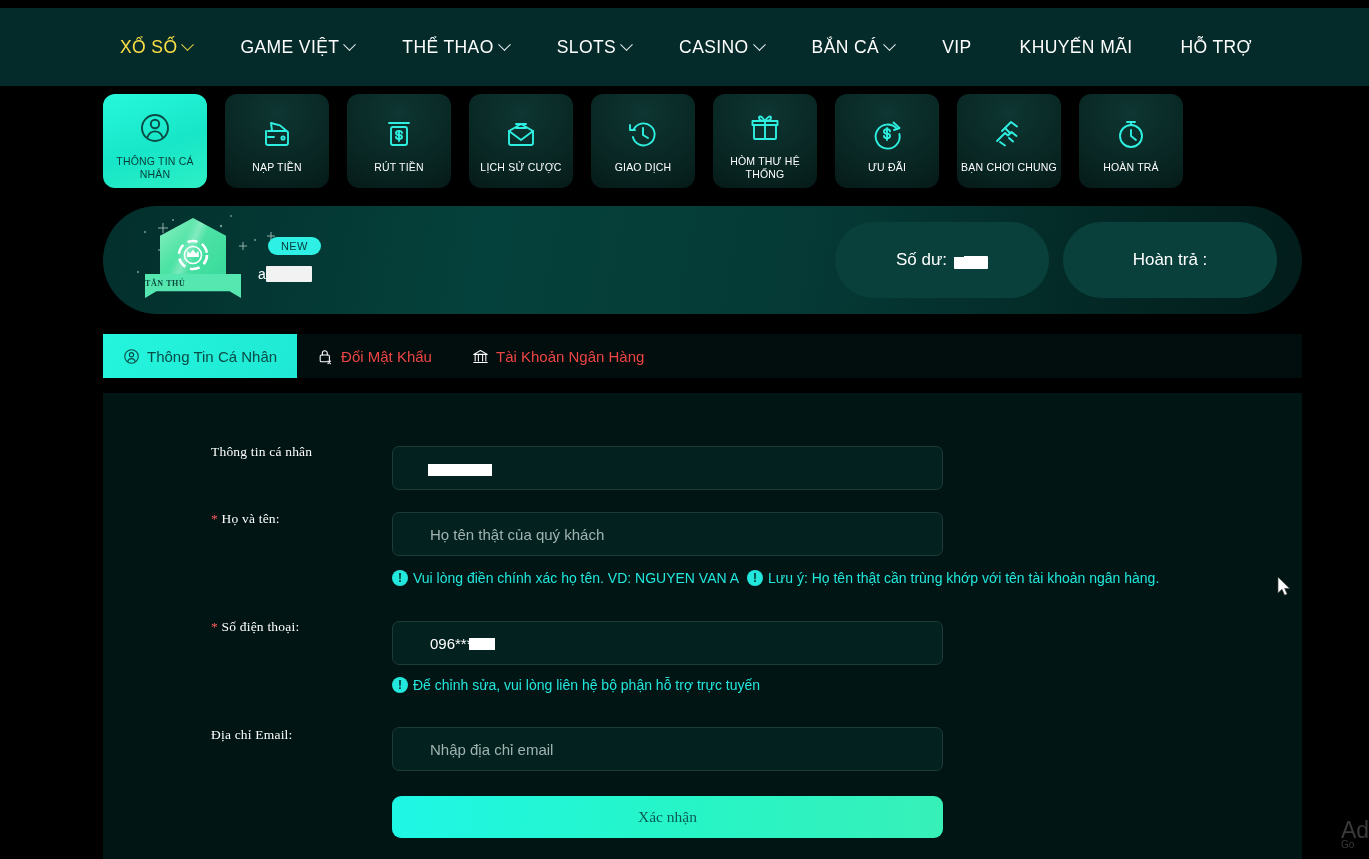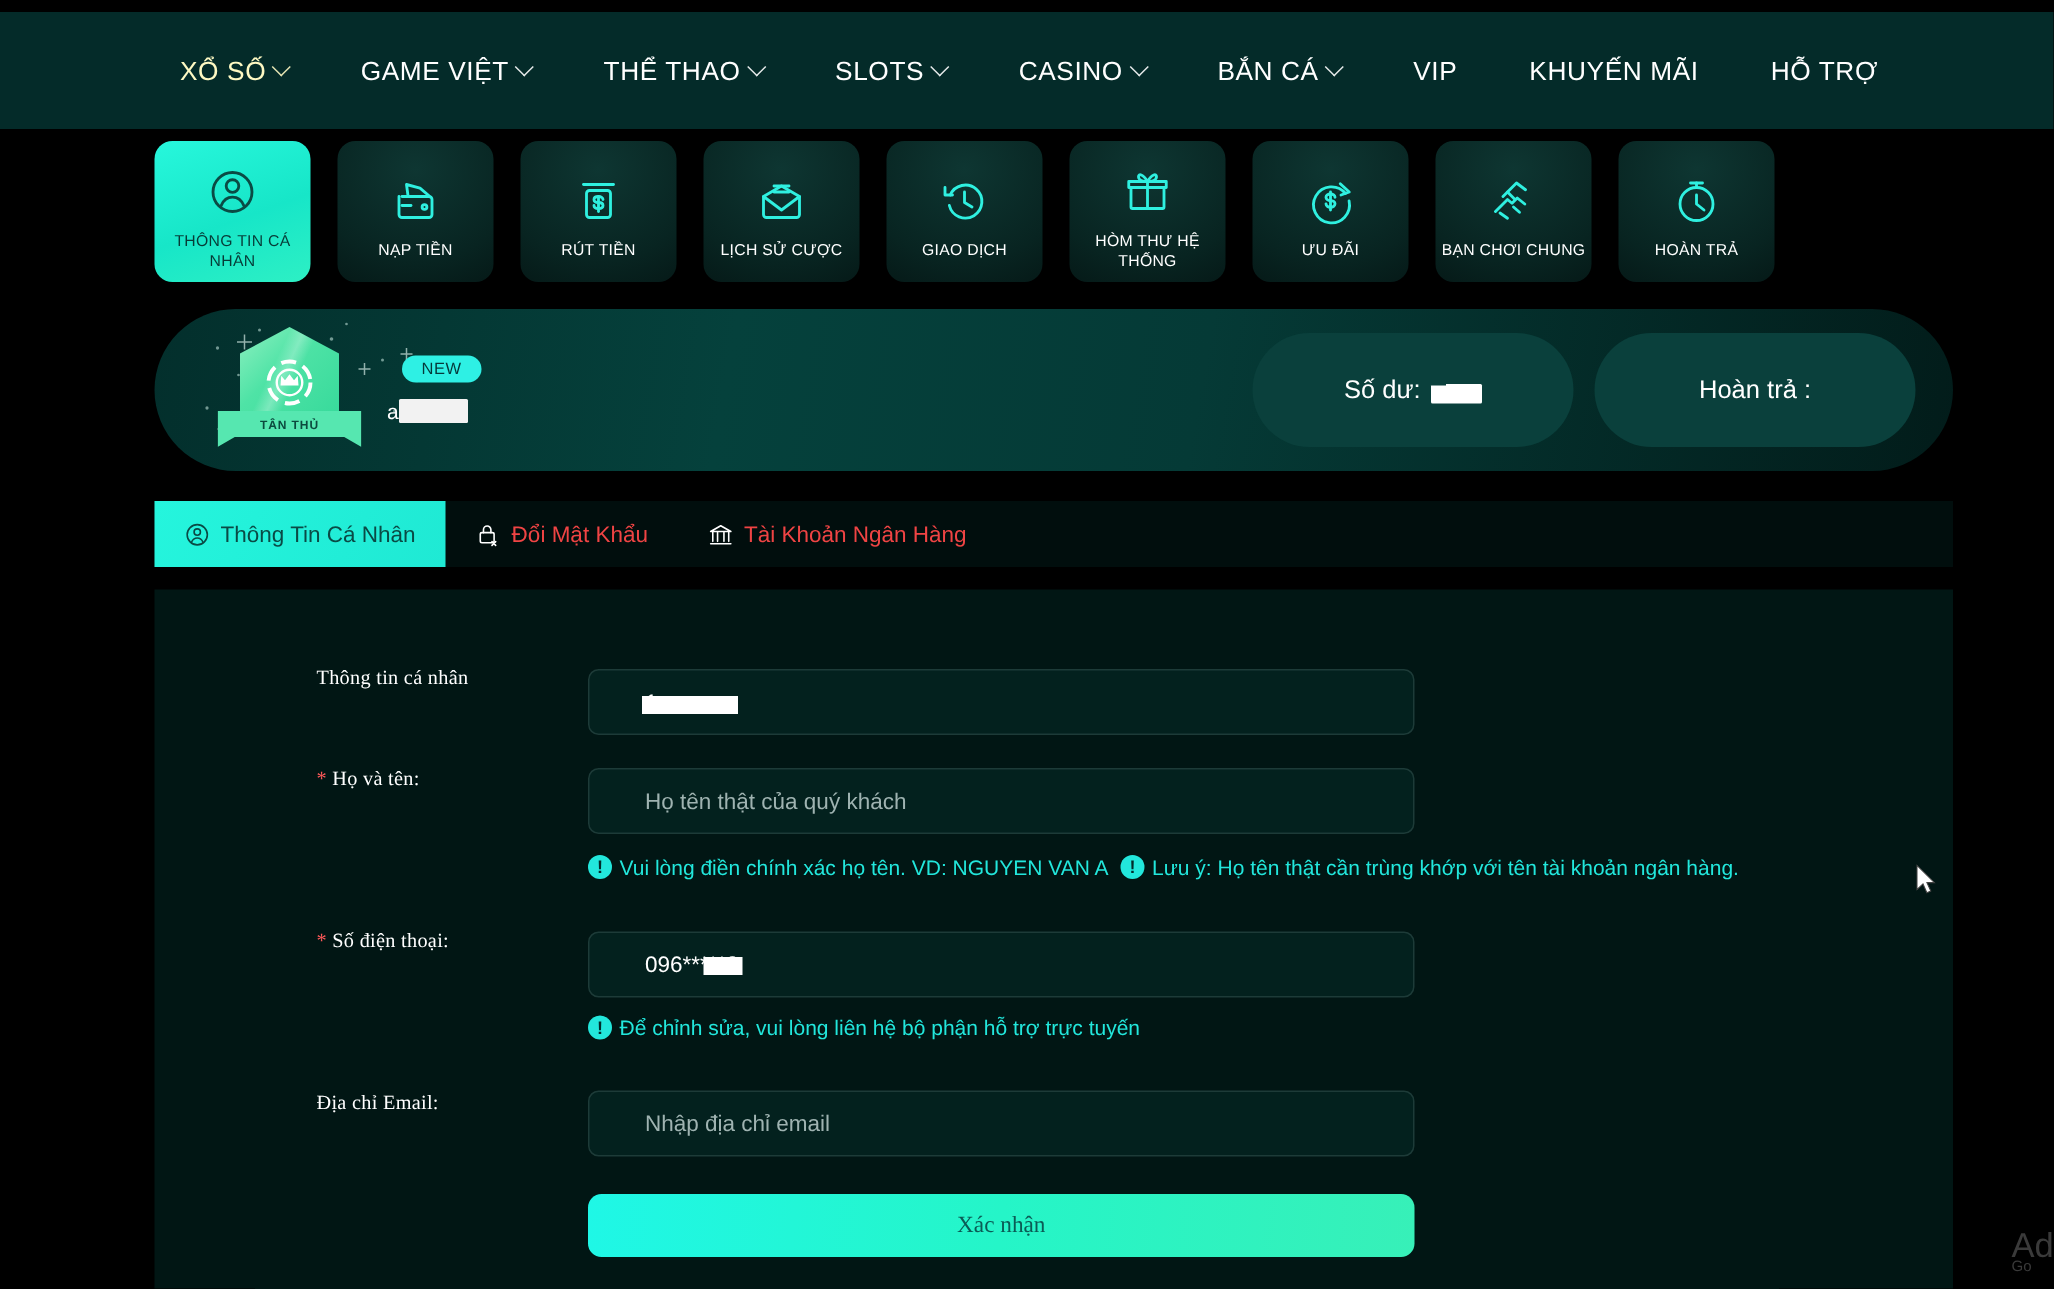--- a/index.html
+++ b/index.html
@@ -24,21 +24,21 @@
     white-space: nowrap;
   }
   .nav-item {
     display: flex; align-items: center; gap: 6px;
     color: #ffffff;
     font-size: 17.5px;
     letter-spacing: .4px;
     padding: 0 24px;
     cursor: pointer;
   }
-  .nav-item.active { color: #fef9c3; }
+  .nav-item.active { color: #fde047; }
   .caret {
     display: inline-block;
     width: 9px; height: 9px;
     border-right: 1.6px solid currentColor;
     border-bottom: 1.6px solid currentColor;
     transform: rotate(45deg) translate(-2px,-2px);
     opacity: .9;
   }
 
   
@@ -95,21 +95,21 @@
     background: linear-gradient(115deg, rgba(255,255,255,0) 35%, rgba(255,255,255,.28) 45%, rgba(255,255,255,0) 55%);
   }
   .badge-emblem {
     position:absolute; left:33px; top:22px; width:38px; height:38px;
     display:flex; align-items:center; justify-content:center;
   }
   .badge-ribbon {
     position:absolute; left:4px; top:60px; width:96px; height:24px;
     background:#56e7b0;
     clip-path: polygon(0% 0%, 100% 0%, 100% 100%, 88% 72%, 12% 72%, 0% 100%);
-    display:flex; align-items:flex-start; justify-content:center;
+    display:flex; align-items:flex-start; justify-content:flex-start;font-family:Liberation Serif, serif;
   }
   .badge-ribbon span {
     font-size: 8px; color:#0c4a3e; letter-spacing:.6px;
     margin-top:5px; font-weight:bold;
   }
   .newtag {
     position:absolute; left:268px; top:237px;
     background:#2ef0e4; color:#06383a;
     font-size:11px; padding:3px 13px; border-radius:11px;
     letter-spacing:.4px;

